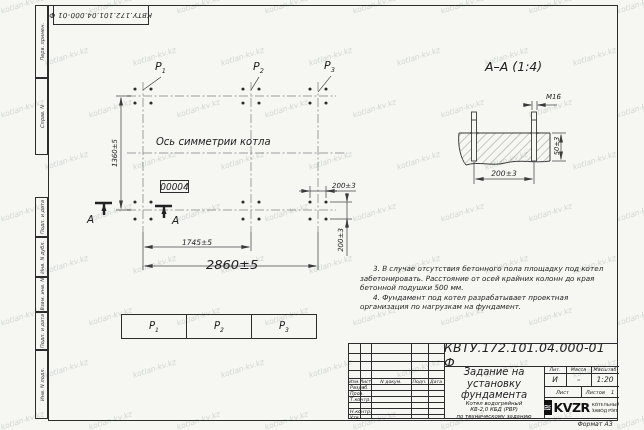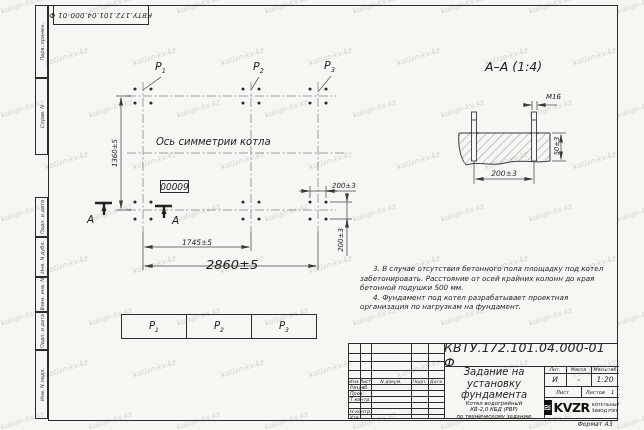--- a/index.html
+++ b/index.html
@@ -245,21 +245,21 @@
     </g>
   </svg>
 
   <div class="abs plbl lbl" style="left:155px;top:60px;"><span>Р</span><sub>1</sub></div>
   <div class="abs plbl lbl" style="left:253px;top:60px;"><span>Р</span><sub>2</sub></div>
   <div class="abs plbl lbl" style="left:324px;top:59px;"><span>Р</span><sub>3</sub></div>
 
   <div class="abs lbl" style="left:156px;top:136px;font-size:10px;">Ось симметрии котла</div>
 
   <div class="abs box" style="left:160px;top:180px;width:29px;height:13px;border-width:0.9px;">
-    <span style="font-size:9px;">00009</span>
+    <span style="font-size:9px;">00004</span>
   </div>
 
   <div class="abs dim rot90" style="left:93px;top:149px;width:44px;">1360±5</div>
   <div class="abs dim" style="left:172px;top:238px;width:50px;text-align:center;font-size:7.5px;">1745±5</div>
   <div class="abs dim" style="left:206px;top:257px;width:50px;font-size:13px;">2860±5</div>
   <div class="abs dim" style="left:332px;top:182px;">200±3</div>
   <div class="abs dim rot90" style="left:322px;top:236px;width:38px;">200±3</div>
 
   <div class="abs lbl" style="left:87px;top:213px;font-size:10.5px;">А</div>
   <div class="abs lbl" style="left:172px;top:214px;font-size:10.5px;">А</div>

